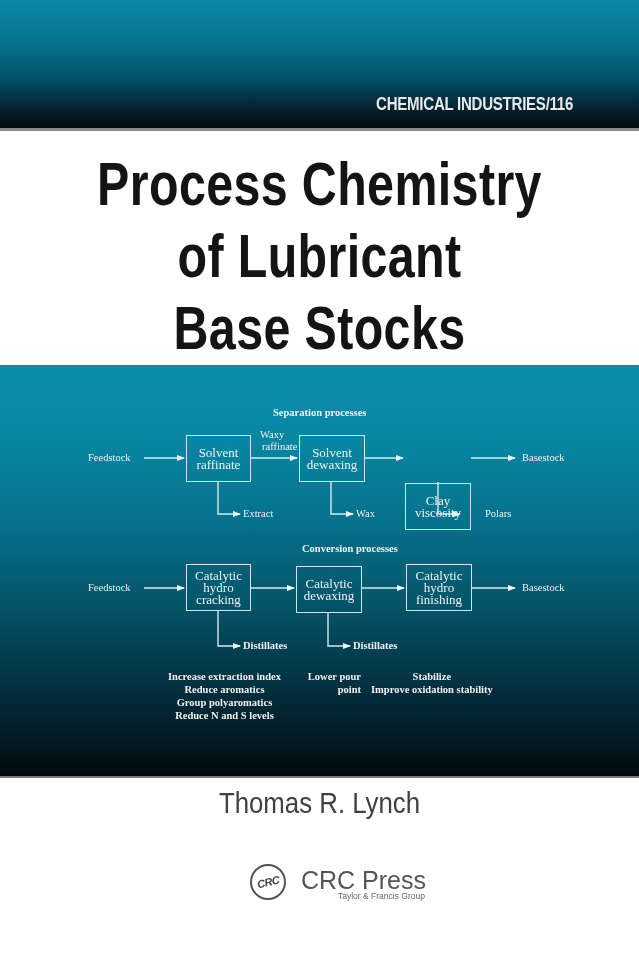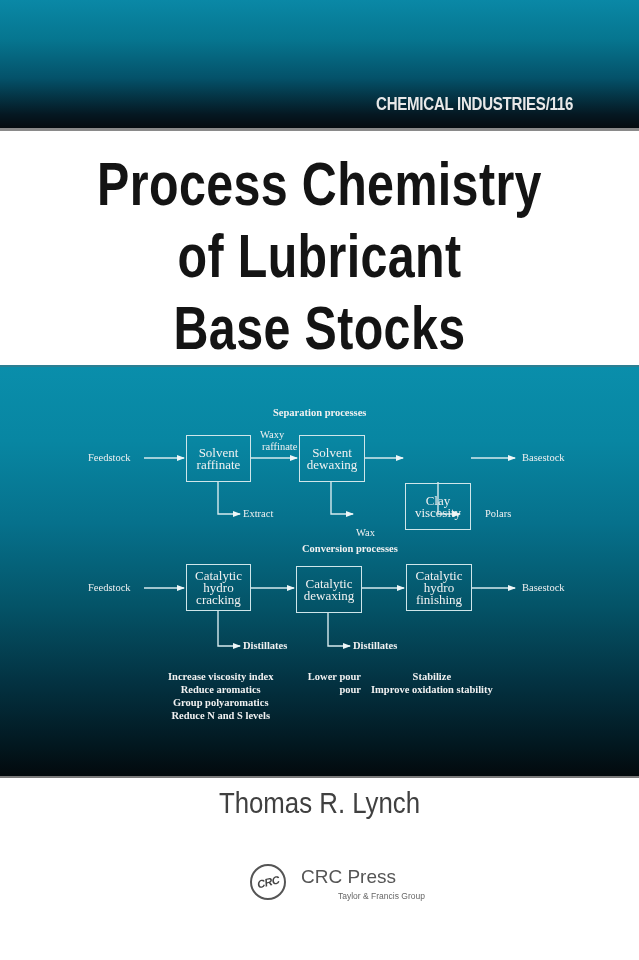--- a/index.html
+++ b/index.html
@@ -15,21 +15,21 @@
     background:linear-gradient(180deg,#0a8eab 0%,#0886a2 18%,#06718c 38%,#045468 58%,#03303f 78%,#021820 92%,#03090c 100%); }
   .band-mid-topline { position:absolute; left:0; top:365px; width:639px; height:3px; background:#2c7f93; }
   .band-mid-bottom { position:absolute; left:0; top:776px; width:639px; height:2px; background:#7a7a7a; }
   .dia { position:absolute; font-family:"Liberation Serif", serif; color:#f1f1f1; font-size:10.5px; line-height:12px;text-align:center; }
   .dia-bold { font-weight:bold; }
   .box { position:absolute; border:1.6px solid #cfe6ea; box-sizing:border-box; display:flex; align-items:center; justify-content:center; text-align:center; font-family:"Liberation Serif", serif; color:#f1f1f1; font-size:13px; line-height:12px; }
   svg.lines { position:absolute; left:0; top:0; }
   .author { position:absolute; left:0; top:786px; width:639px; text-align:center; font-family:"Liberation Sans", sans-serif; color:#404040; font-size:30px; transform:scaleX(0.86); transform-origin:center; }
   .pub-logo { position:absolute; left:250px; top:864px; width:36px; height:36px; border:2px solid #555; border-radius:50%; box-sizing:border-box; display:flex; align-items:center; justify-content:center; }
   .pub-logo span { font-family:"Liberation Sans", sans-serif; font-weight:bold; font-style:italic; font-size:11px; color:#444; transform:rotate(-14deg); letter-spacing:-0.5px; }
-  .pub-name { position:absolute; left:301px; top:866px; font-family:"Liberation Sans", sans-serif; font-size:19px; color:#555; }
+  .pub-name { position:absolute; left:301px; top:866px; font-family:"Liberation Sans", sans-serif; font-size:25px; color:#555; }
   .pub-sub { position:absolute; left:302px; top:891px; font-family:"Liberation Sans", sans-serif; font-size:8.5px; color:#666;margin-left:36px; }
 </style>
 </head>
 <body>
 
 <div class="band-top"></div>
 <div class="band-top-edge"></div>
 <div class="series">CHEMICAL INDUSTRIES/116</div>
 
 <div class="title-block">
@@ -76,49 +76,49 @@
 </div>
 <div class="box" style="left:299px;top:435px;width:66px;height:47px;">
   <div><span>Solvent</span><br><span>dewaxing</span></div>
 </div>
 <div class="box" style="left:405px;top:435px;width:66px;height:47px;margin-top:48px;">
   <div><span>Clay</span><br><span>viscosity</span></div>
 </div>
 
 <div class="dia" style="left:522px;top:452px;">Basestock</div>
 <div class="dia" style="left:243px;top:508px;">Extract</div>
-<div class="dia" style="left:356px;top:508px;margin-top:19px;">Wax</div>
+<div class="dia" style="left:356px;top:508px;">Wax</div>
 <div class="dia" style="left:463px;top:508px;margin-left:22px;">Polars</div>
 
 <div class="dia dia-bold" style="left:273px;top:543px;margin-left:29px;">Conversion processes</div>
 <div class="dia" style="left:88px;top:582px;">Feedstock</div>
 
 <div class="box" style="left:186px;top:564px;width:65px;height:47px;">
   <div><span>Catalytic</span><br><span>hydro</span><br><span>cracking</span></div>
 </div>
 <div class="box" style="left:296px;top:566px;width:66px;height:47px;">
   <div><span>Catalytic</span><br><span>dewaxing</span></div>
 </div>
 <div class="box" style="left:406px;top:564px;width:66px;height:47px;">
   <div><span>Catalytic</span><br><span>hydro</span><br><span>finishing</span></div>
 </div>
 
 <div class="dia" style="left:522px;top:582px;">Basestock</div>
 <div class="dia dia-bold" style="left:243px;top:640px;">Distillates</div>
 <div class="dia dia-bold" style="left:353px;top:640px;">Distillates</div>
 
 <div class="dia dia-bold" style="left:168px;top:670px;line-height:13px;">
-  <div>Increase viscosity index</div>
+  <div>Increase extraction index</div>
   <div>Reduce aromatics</div>
   <div>Group polyaromatics</div>
   <div>Reduce N and S levels</div>
 </div>
 <div class="dia dia-bold" style="left:303px;top:670px;line-height:13px;text-align:right;width:58px;">
   <div>Lower pour</div>
-  <div>pour</div>
+  <div>point</div>
 </div>
 <div class="dia dia-bold" style="left:371px;top:670px;line-height:13px;">
   <div>Stabilize</div>
   <div>Improve oxidation stability</div>
 </div>
 
 <div class="band-mid-bottom"></div>
 
 <div class="author">Thomas R. Lynch</div>
 

